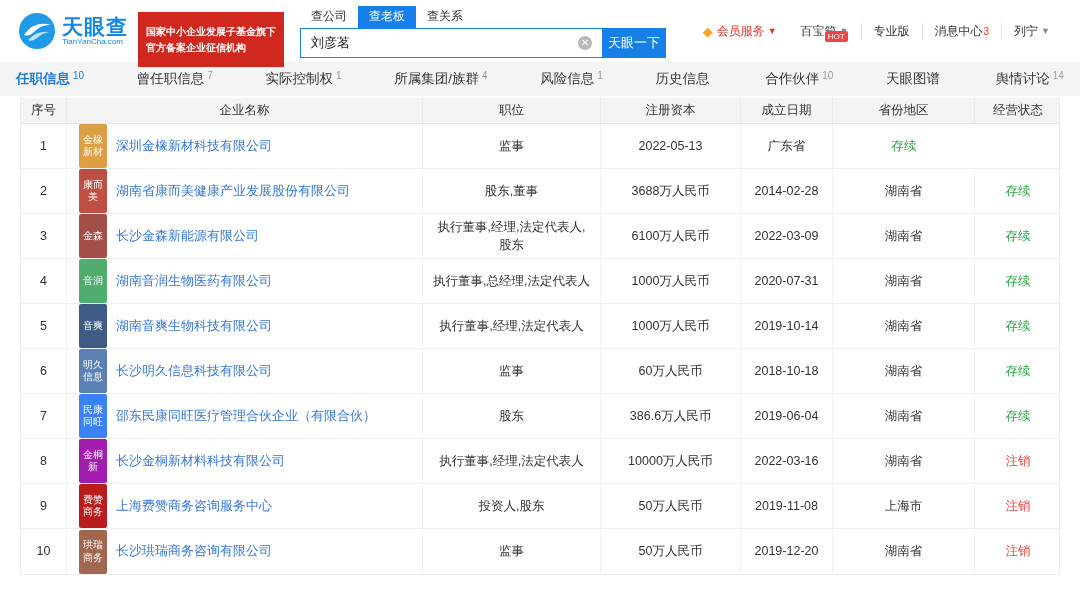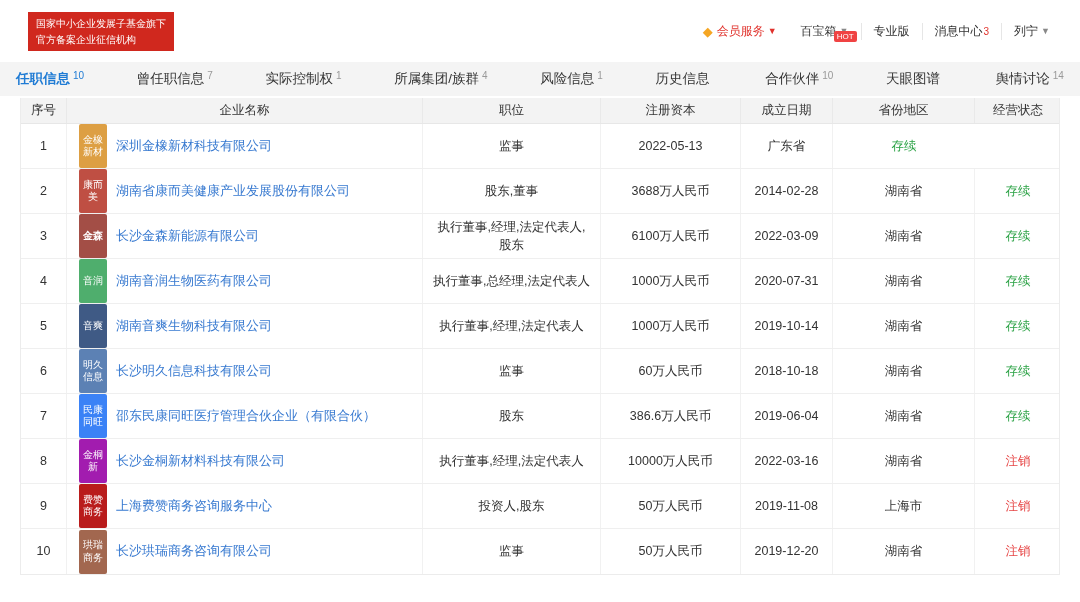--- a/index.html
+++ b/index.html
@@ -6,39 +6,39 @@
   html,body { width:1080px; height:602px; overflow:hidden; background:#fff;
     font-family:"Liberation Sans","DejaVu Sans",sans-serif; }
 
   
   .top-header { height:62px; background:#fff; display:flex; align-items:flex-start; padding:0 18px; position:relative; }
   .logo-wrap { display:flex; align-items:center; margin-top:12px; cursor:pointer; }
   .logo-icon { width:38px; height:38px; }
   .logo-text { margin-left:6px; display:flex; flex-direction:column; line-height:1.1; }
   .logo-title { font-size:21px; font-weight:bold; color:#1287e8; letter-spacing:1px; }
   .logo-domain { font-size:8px; color:#1287e8; }
-  .gov-badge { margin-left:10px; margin-top:12px; background:#d0281e; color:#fff; font-size:10px; line-height:1.55; padding:4px 8px; white-space:nowrap; }
+  .gov-badge { margin-left:10px; margin-top:12px; background:#d0281e; color:#fff; font-size:10px; line-height:1.55; padding:12px 8px; white-space:nowrap;font-weight:bold; }
 
   .search-block { margin-left:16px; margin-top:6px; display:flex; flex-direction:column; }
   .search-tabs { display:flex; font-size:12px; color:#333; }
   .stab { padding:2px 11px 3px; cursor:pointer; background:#fff; }
   .stab.active { background:#1780e8; color:#fff; }
   .search-row { display:flex; align-items:stretch; position:relative; }
   .search-input { width:302px; height:30px; border:1px solid #1780e8; border-right:none; padding:0 30px 0 10px; font-size:13px; color:#222; outline:none; font-family:inherit; }
   .clear-icon { position:absolute; right:74px; top:8px; width:14px; height:14px; border-radius:50%; background:#b9b9b9; color:#fff; font-size:10px; line-height:14px; text-align:center; cursor:pointer; }
   .search-btn { width:64px; height:30px; background:#1780e8; color:#fff; border:none; font-size:13px; cursor:pointer; font-family:inherit; }
 
   .right-nav { margin-left:auto; display:flex; align-items:center; height:62px; font-size:12px; color:#333; }
   .rnav-item { display:flex; align-items:center; padding:0 12px; cursor:pointer; position:relative; white-space:nowrap; }
   .rnav-item.bordered { border-left:1px solid #e6e6e6; }
   .vip { color:#e0312b; }
   .vip-diamond { color:#f5a623; margin-right:4px; font-size:13px; }
   .caret { font-size:9px; color:#888; margin-left:3px; }
   .vip .caret { color:#e0312b; }
-  .hot-badge { position:absolute; top:8px; right:4px; background:#f04343; color:#fff; font-size:8px; line-height:1.2; padding:1px 3px; border-radius:2px; }
+  .hot-badge { position:absolute; top:8px; right:13px; background:#f04343; color:#fff; font-size:8px; line-height:1.2; padding:1px 3px; border-radius:2px; }
   .msg-count { color:#e0312b; font-size:10px; vertical-align:super; margin-left:1px; }
 
   
   .section-tabs { height:34px; background:#f4f4f4; display:flex; align-items:stretch; justify-content:space-between; padding:0 16px; }
   .tab { display:flex; align-items:center; font-size:13.5px; color:#333; cursor:pointer; }
   .tab.active { color:#1f7bd4; font-weight:bold; }
   .tab-count { font-size:10px; color:#999; margin-left:3px; transform:translateY(-4px); font-weight:normal; }
   .tab.active .tab-count { color:#1f7bd4; }
 
   
@@ -54,26 +54,49 @@
   .c-name { justify-content:flex-start; text-align:left; padding-left:12px; }
   .logo { width:28px; height:44px; min-width:28px; border-radius:2px; color:#fff; font-size:10px; line-height:1.25; display:flex; flex-direction:column; align-items:center; justify-content:center; margin-right:9px; }
   .logo span:empty { display:none; }
   .company-link { color:#3779d0; font-size:13px; text-decoration:none; cursor:pointer; }
   .c-status { font-size:12.5px; }
 </style>
 </head>
 <body>
 
 <div class="top-header">
+  <div class="logo-wrap">
+    <svg class="logo-icon" viewBox="0 0 38 38">
+      <circle cx="19" cy="19" r="18" fill="#1e9ae8"></circle>
+      <path d="M6 23 Q16 8 33 13 Q24 12 17 19 Q11 25 6 23 Z" fill="#ffffff"></path>
+      <path d="M10 28 Q19 18 32 20 Q24 21 19 26 Q14 30 10 28 Z" fill="#bfe3fb"></path>
+    </svg>
+    <span class="logo-text">
+      <span class="logo-title">天眼查</span>
+      <span class="logo-domain">TianYanCha.com</span>
+    </span>
+  </div>
 
   <div class="gov-badge">
     <div>国家中小企业发展子基金旗下</div>
     <div>官方备案企业征信机构</div>
   </div>
 
+  <div class="search-block">
+    <div class="search-tabs">
+      <span class="stab">查公司</span>
+      <span class="stab active">查老板</span>
+      <span class="stab">查关系</span>
+    </div>
+    <div class="search-row">
+      <input class="search-input" value="刘彦茗" style="">
+      <span class="clear-icon">✕</span>
+      <button class="search-btn">天眼一下</button>
+    </div>
+  </div>
 
   <div class="right-nav">
     <span class="rnav-item vip">
       <span class="vip-diamond">◆</span>
       <span>会员服务</span>
       <span class="caret">▼</span>
     </span>
     <span class="rnav-item">
       <span class="hot-badge">HOT</span>
       <span>百宝箱</span>
@@ -168,21 +191,21 @@
     </div>
     <div class="cell c-pos">股东,董事</div>
     <div class="cell c-cap">3688万人民币</div>
     <div class="cell c-date">2014-02-28</div>
     <div class="cell c-region">湖南省</div>
     <div class="cell c-status" style="color: rgb(43, 162, 69);">存续</div>
   </div>
       <div class="trow">
     <div class="cell c-no">3</div>
     <div class="cell c-name">
-      <span class="logo" style="background-color: rgb(163, 78, 70); font-weight: bold;">
+      <span class="logo" style="background-color: rgb(163, 78, 70);">
         <span class="l1">金森</span>
 
       </span>
       <a class="company-link">长沙金森新能源有限公司</a>
     </div>
     <div class="cell c-pos">执行董事,经理,法定代表人,股东</div>
     <div class="cell c-cap">6100万人民币</div>
     <div class="cell c-date">2022-03-09</div>
     <div class="cell c-region">湖南省</div>
     <div class="cell c-status" style="color: rgb(43, 162, 69);">存续</div>

